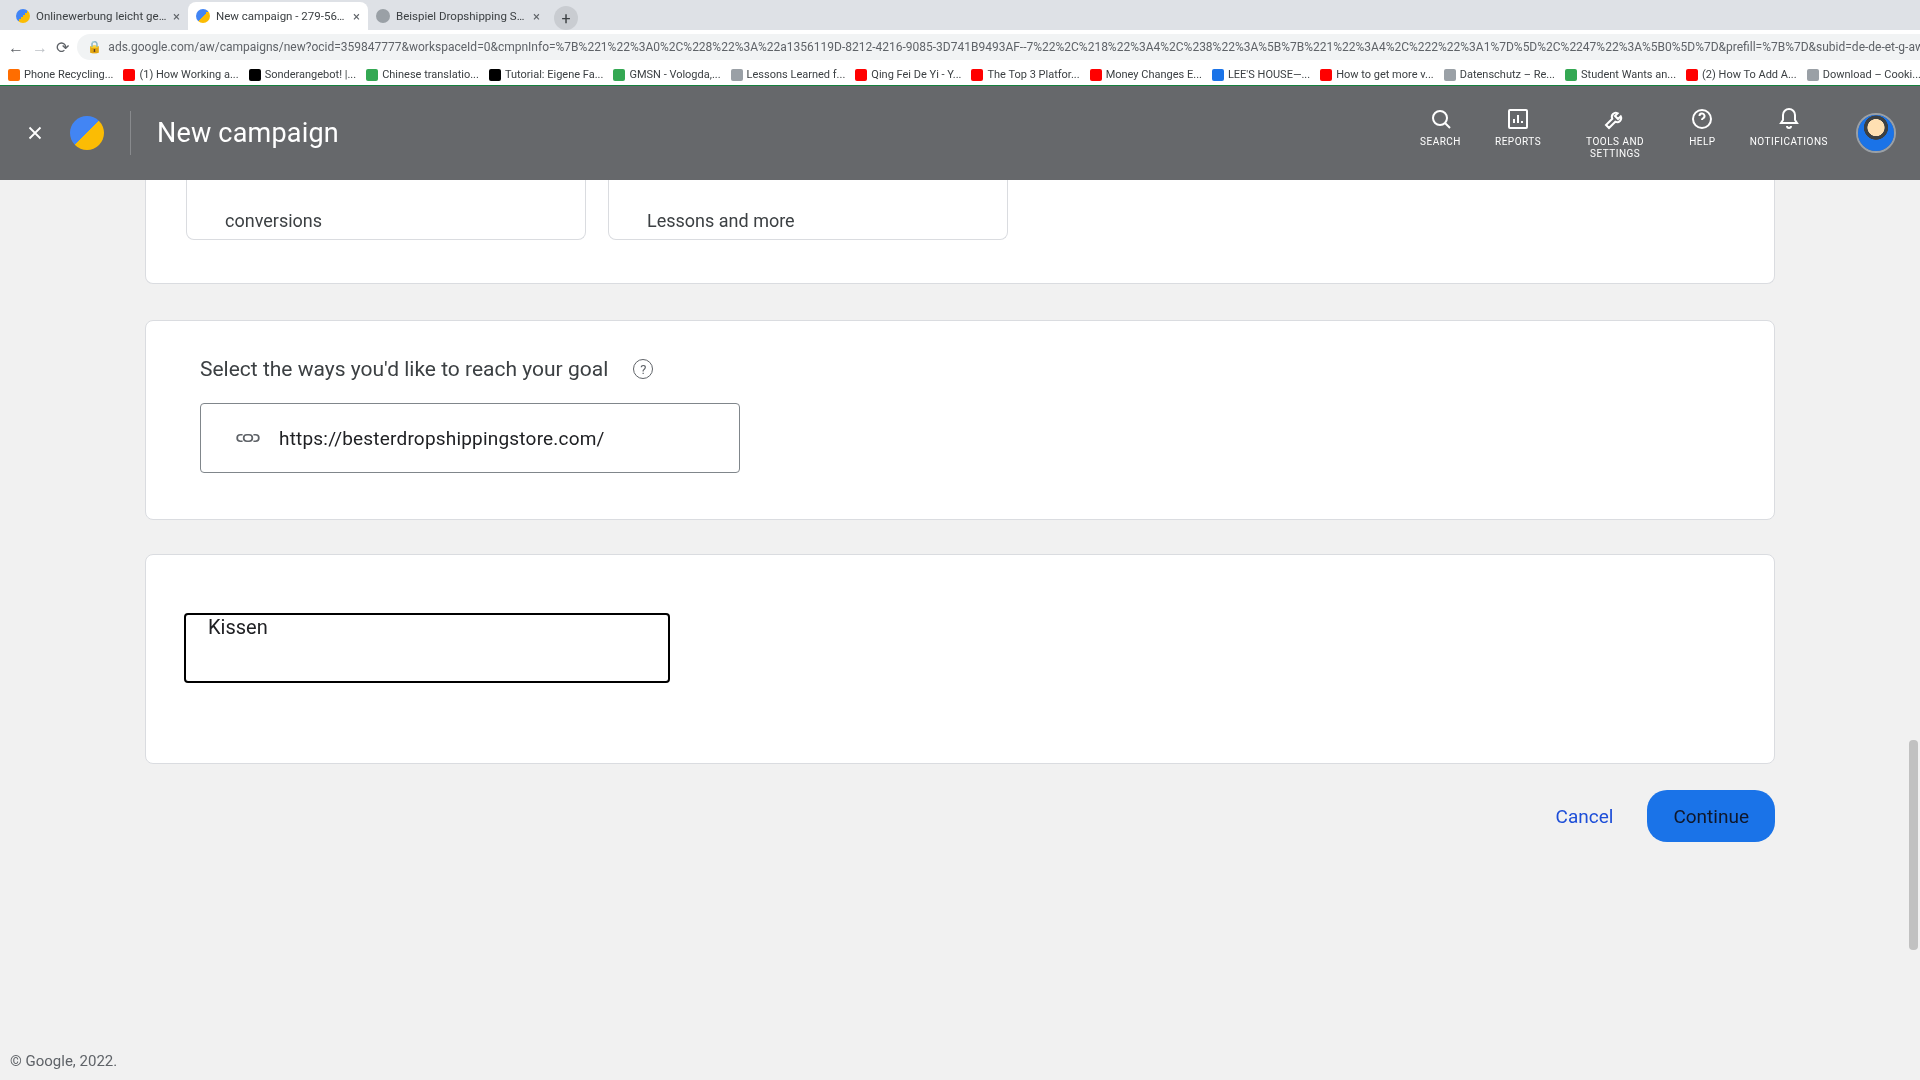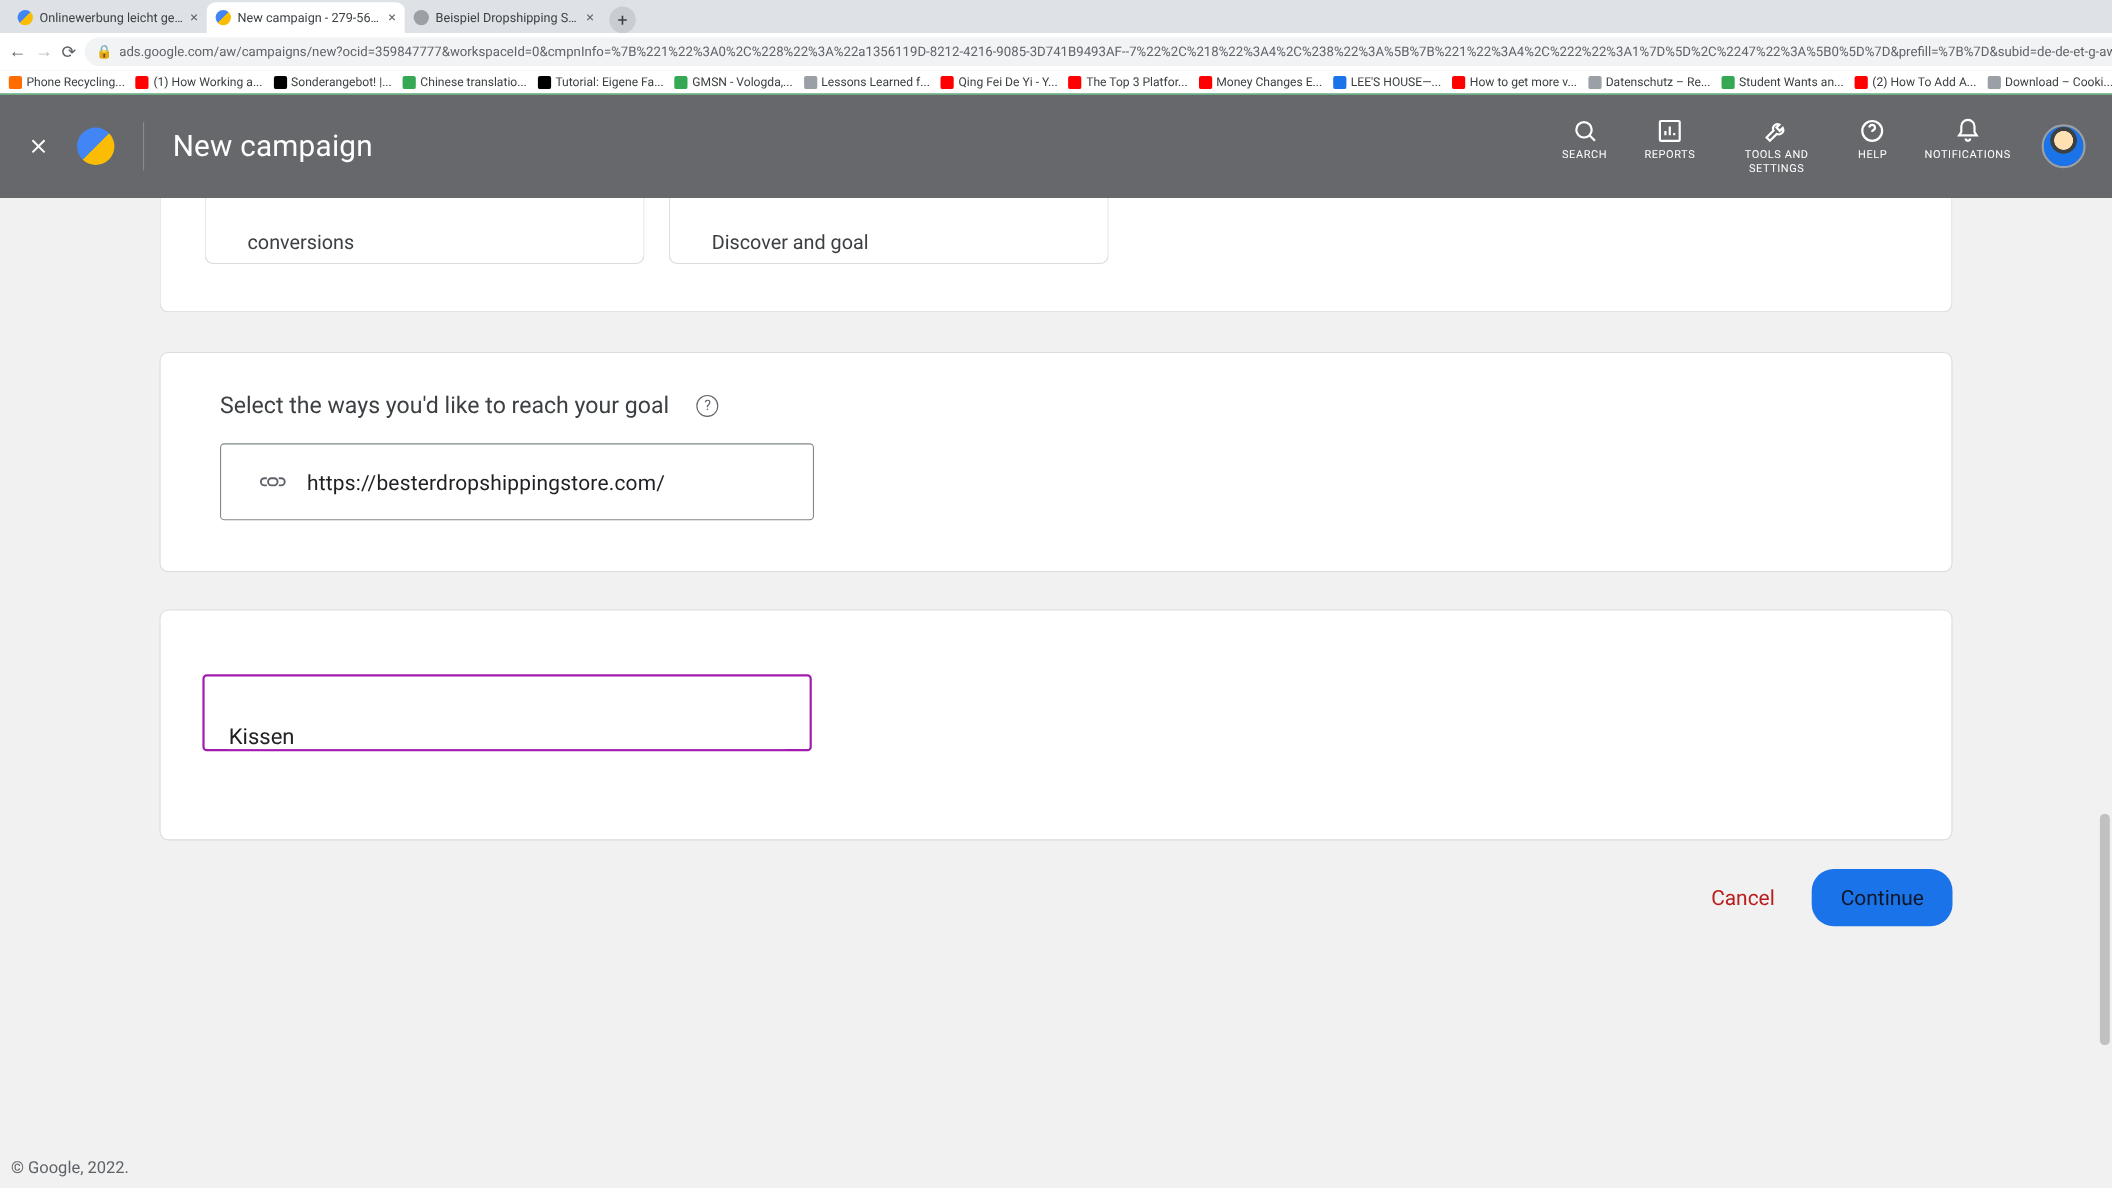--- a/index.html
+++ b/index.html
@@ -57,26 +57,26 @@
 .goal-label { font-size: 21px; color: #3c4043; display: flex; align-items: center; gap: 25px; margin-bottom: 22px; }
 .help-circle { width: 20px; height: 20px; border: 1.5px solid #5f6368; border-radius: 50%; display: flex; align-items: center; justify-content: center; font-size: 13px; color: #5f6368; cursor: pointer; }
 .url-box { width: 540px; height: 70px; border: 1px solid #80868b; border-radius: 4px; display: flex; align-items: center; padding: 0 34px; gap: 18px; }
 .link-icon { width: 26px; height: 14px; }
 .url-text { font-size: 19px; color: #202124; letter-spacing: 0.2px; }
 
 .card-name { margin-top: 34px; padding: 0; }
 .card-name-header { padding: 22px 38px 20px; border-bottom: 1px solid #dadce0; }
 .card-name-title { font-size: 26px; color: #202124; font-weight: 400; }
 .card-name-body { padding: 58px 38px 80px; }
-.name-input-wrap { width: 554px; height: 70px; border: 2px solid #a21caf; border-radius: 4px; display: flex; align-items: flex-end; padding: 0 22px; }
+.name-input-wrap { width: 486px; height: 70px; border: 2px solid #000000; border-radius: 4px; display: flex; align-items: flex-start; padding: 0 22px; }
 .name-input { border: none; outline: none; font-size: 20px; color: #202124; width: 100%; font-family: inherit; }
 
 .action-row { width: 1630px; margin: 26px auto 0; display: flex; justify-content: flex-end; gap: 8px; }
 .btn { height: 52px; padding: 0 26px; border-radius: 4px; font-size: 19px; display: flex; align-items: center; justify-content: center; cursor: pointer; border: none; }
-.btn-cancel { background: transparent; color: #b91c1c; }
+.btn-cancel { background: transparent; color: #1d4ed8; }
 .btn-continue { background: #1a73e8; color: #0f172a; border-radius: 20px; }
 
 .footer { position: absolute; bottom: 10px; left: 10px; font-size: 15px; color: #5f6368; }
 
 svg { display:block; }
 </style>
 </head>
 <body>
 
 <div class="browser-chrome">
@@ -239,21 +239,21 @@
 </div>
 
 <div class="content">
 
   <div class="card card-partial">
     <div class="option-stubs">
       <div class="option-box">
         <span>conversions</span>
       </div>
       <div class="option-box">
-        <span>Discover and goal</span>
+        <span>Lessons and more</span>
       </div>
     </div>
   </div>
 
   <div class="card card-goal">
     <div class="goal-label">
       <span>Select the ways you'd like to reach your goal</span>
       <span class="help-circle">?</span>
     </div>
     <div class="url-box">

